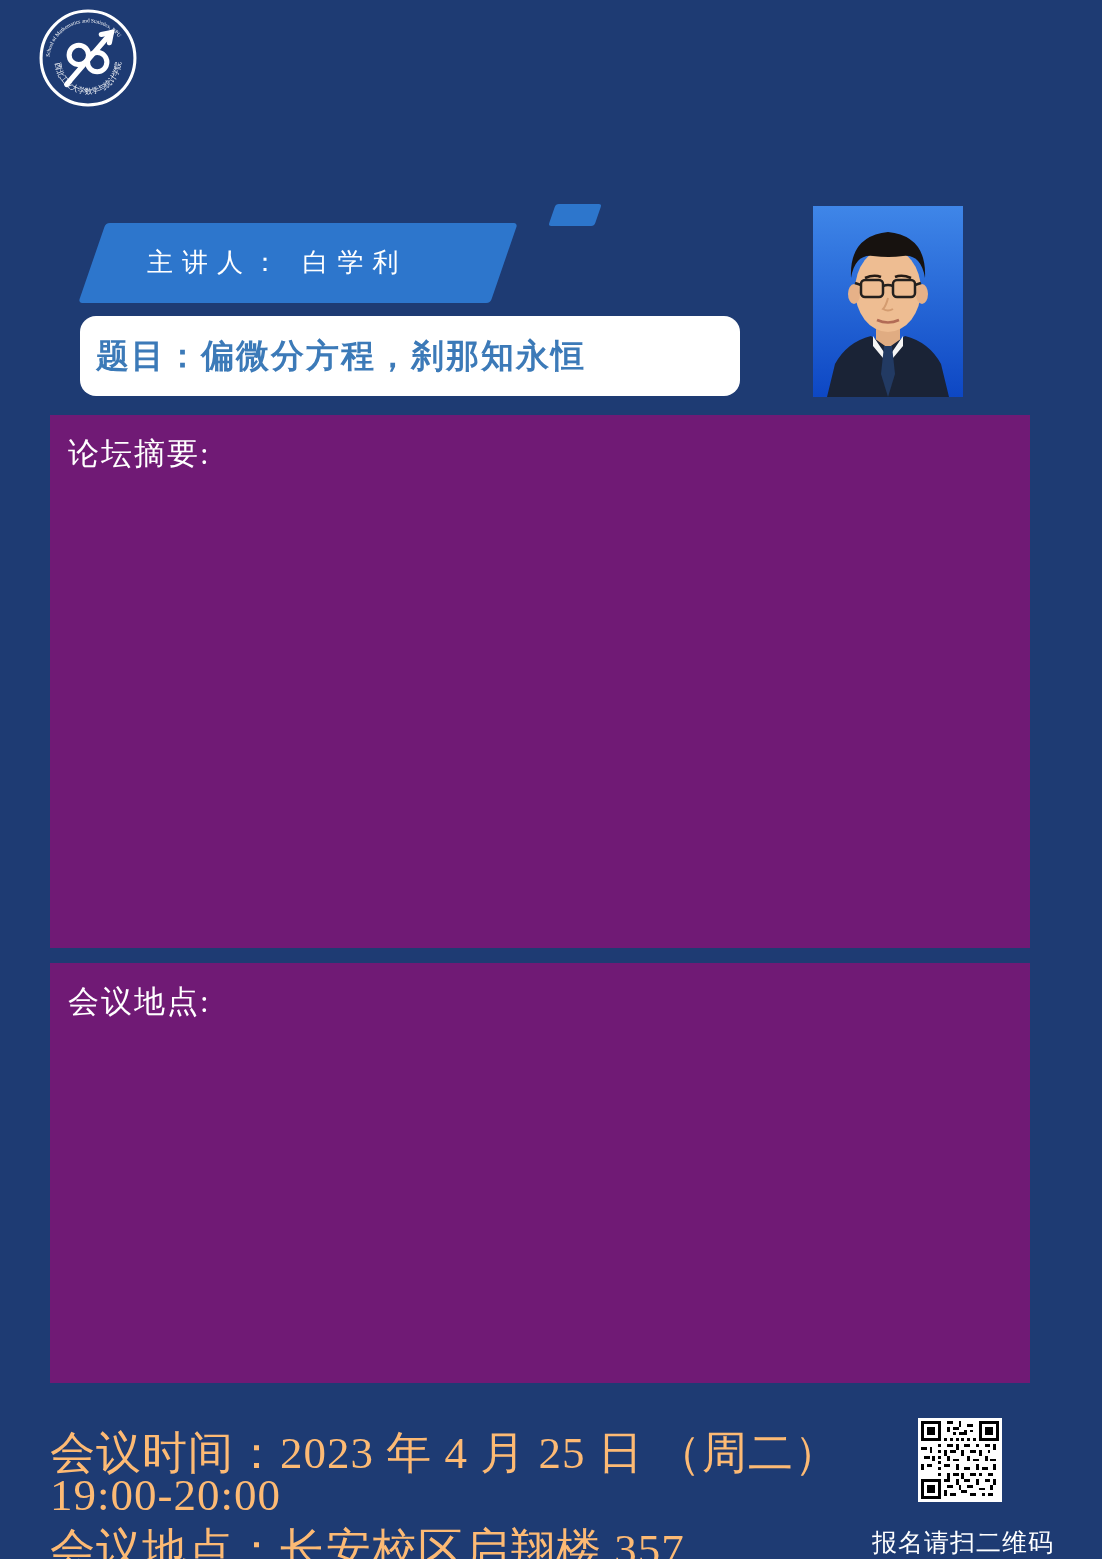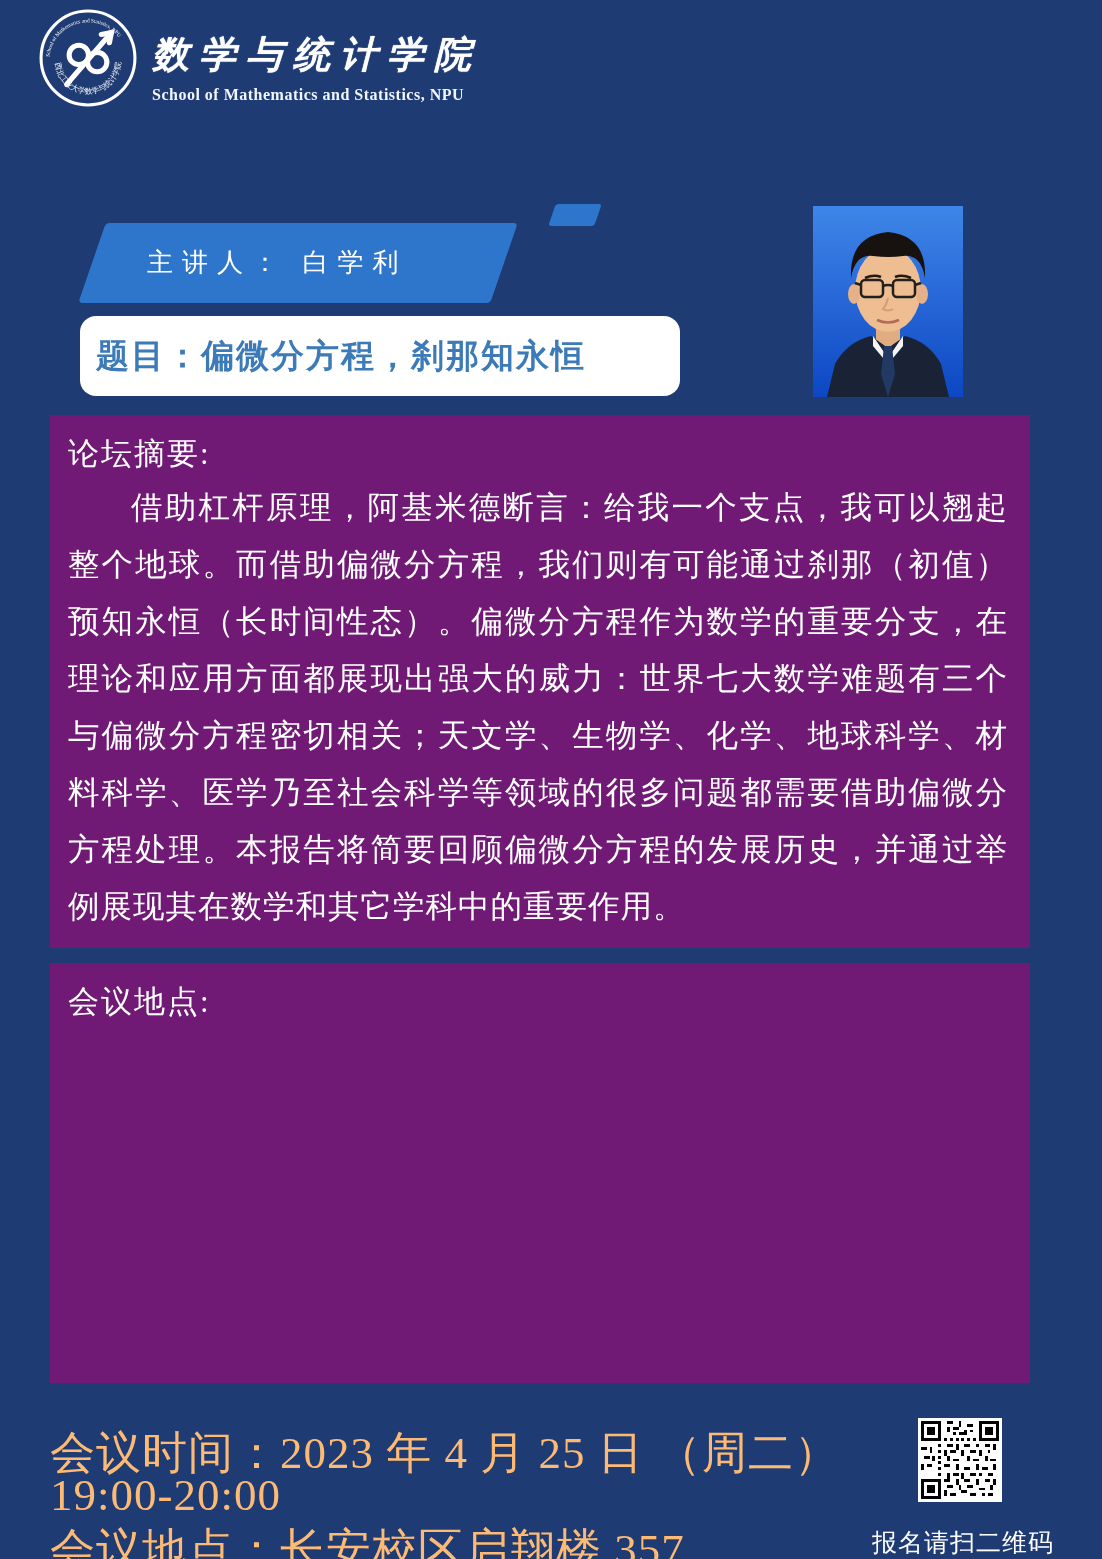--- a/index.html
+++ b/index.html
@@ -84,21 +84,21 @@
     width: 46px; height: 22px;
     background: #2d76cc;
     transform: skewX(-19deg);
     border-radius: 3px;
   }
 
   
   .topic-pill {
     position: absolute;
     left: 80px; top: 316px;
-    width: 600px; height: 80px;
+    width: 660px; height: 80px;
     background: #ffffff;
     border-radius: 16px;
   }
   .topic-pill .topic-label {
     line-height: 80px;
     padding-left: 16px;
     font-size: 33px;
     font-weight: bold;
     letter-spacing: 2px;
     color: #3c7ab8;
@@ -192,24 +192,20 @@
       </text>
       <g stroke="#ffffff" stroke-width="5" fill="none" stroke-linecap="round">
         <circle cx="40" cy="46" r="9.5"></circle>
         <circle cx="58" cy="53" r="9.5"></circle>
         <path d="M 28 75 L 72 24"></path>
         <path d="M 62 26 L 72 24 L 70 34"></path>
       </g>
     </svg>
   </div>
 
-  <div class="school-names">
-    <div class="school-cn">数学与统计学院</div>
-    <div class="school-en">School of Mathematics and Statistics, NPU</div>
-  </div>
 
 
   <div class="speaker-banner">
     <div class="banner-label">主讲人： 白学利</div>
   </div>
   <div class="banner-accent"></div>
 
   <div class="topic-pill">
     <div class="topic-label">题目：偏微分方程，刹那知永恒</div>
   </div>
@@ -250,21 +246,20 @@
         <path d="M102 79 L108 77"></path>
       </g>
 
       <path d="M75 92 Q73 100 70 103 Q75 106 80 103" stroke="#d49c70" stroke-width="2" fill="none"></path>
       <path d="M64 114 Q75 119 86 114" stroke="#b26b55" stroke-width="2.5" fill="none"></path>
     </svg>
   </div>
 
   <div class="panel abstract">
     <div class="panel-heading">论坛摘要:</div>
-    <div class="panel-body">借助杠杆原理，阿基米德断言：给我一个支点，我可以翘起整个地球。而借助偏微分方程，我们则有可能通过刹那（初值）预知永恒（长时间性态）。偏微分方程作为数学的重要分支，在理论和应用方面都展现出强大的威力：世界七大数学难题有三个与偏微分方程密切相关；天文学、生物学、化学、地球科学、材料科学、医学乃至社会科学等领域的很多问题都需要借助偏微分方程处理。本报告将简要回顾偏微分方程的发展历史，并通过举例展现其在数学和其它学科中的重要作用。</div>
   </div>
 
   <div class="panel bio">
     <div class="panel-heading">会议地点:</div>
   </div>
 
   <div class="footer-info">
     <div class="footer-line">会议时间：2023 年 4 月 25 日 （周二）19:00-20:00</div>
     <div class="footer-line">会议地点：长安校区启翔楼 357</div>
   </div>

